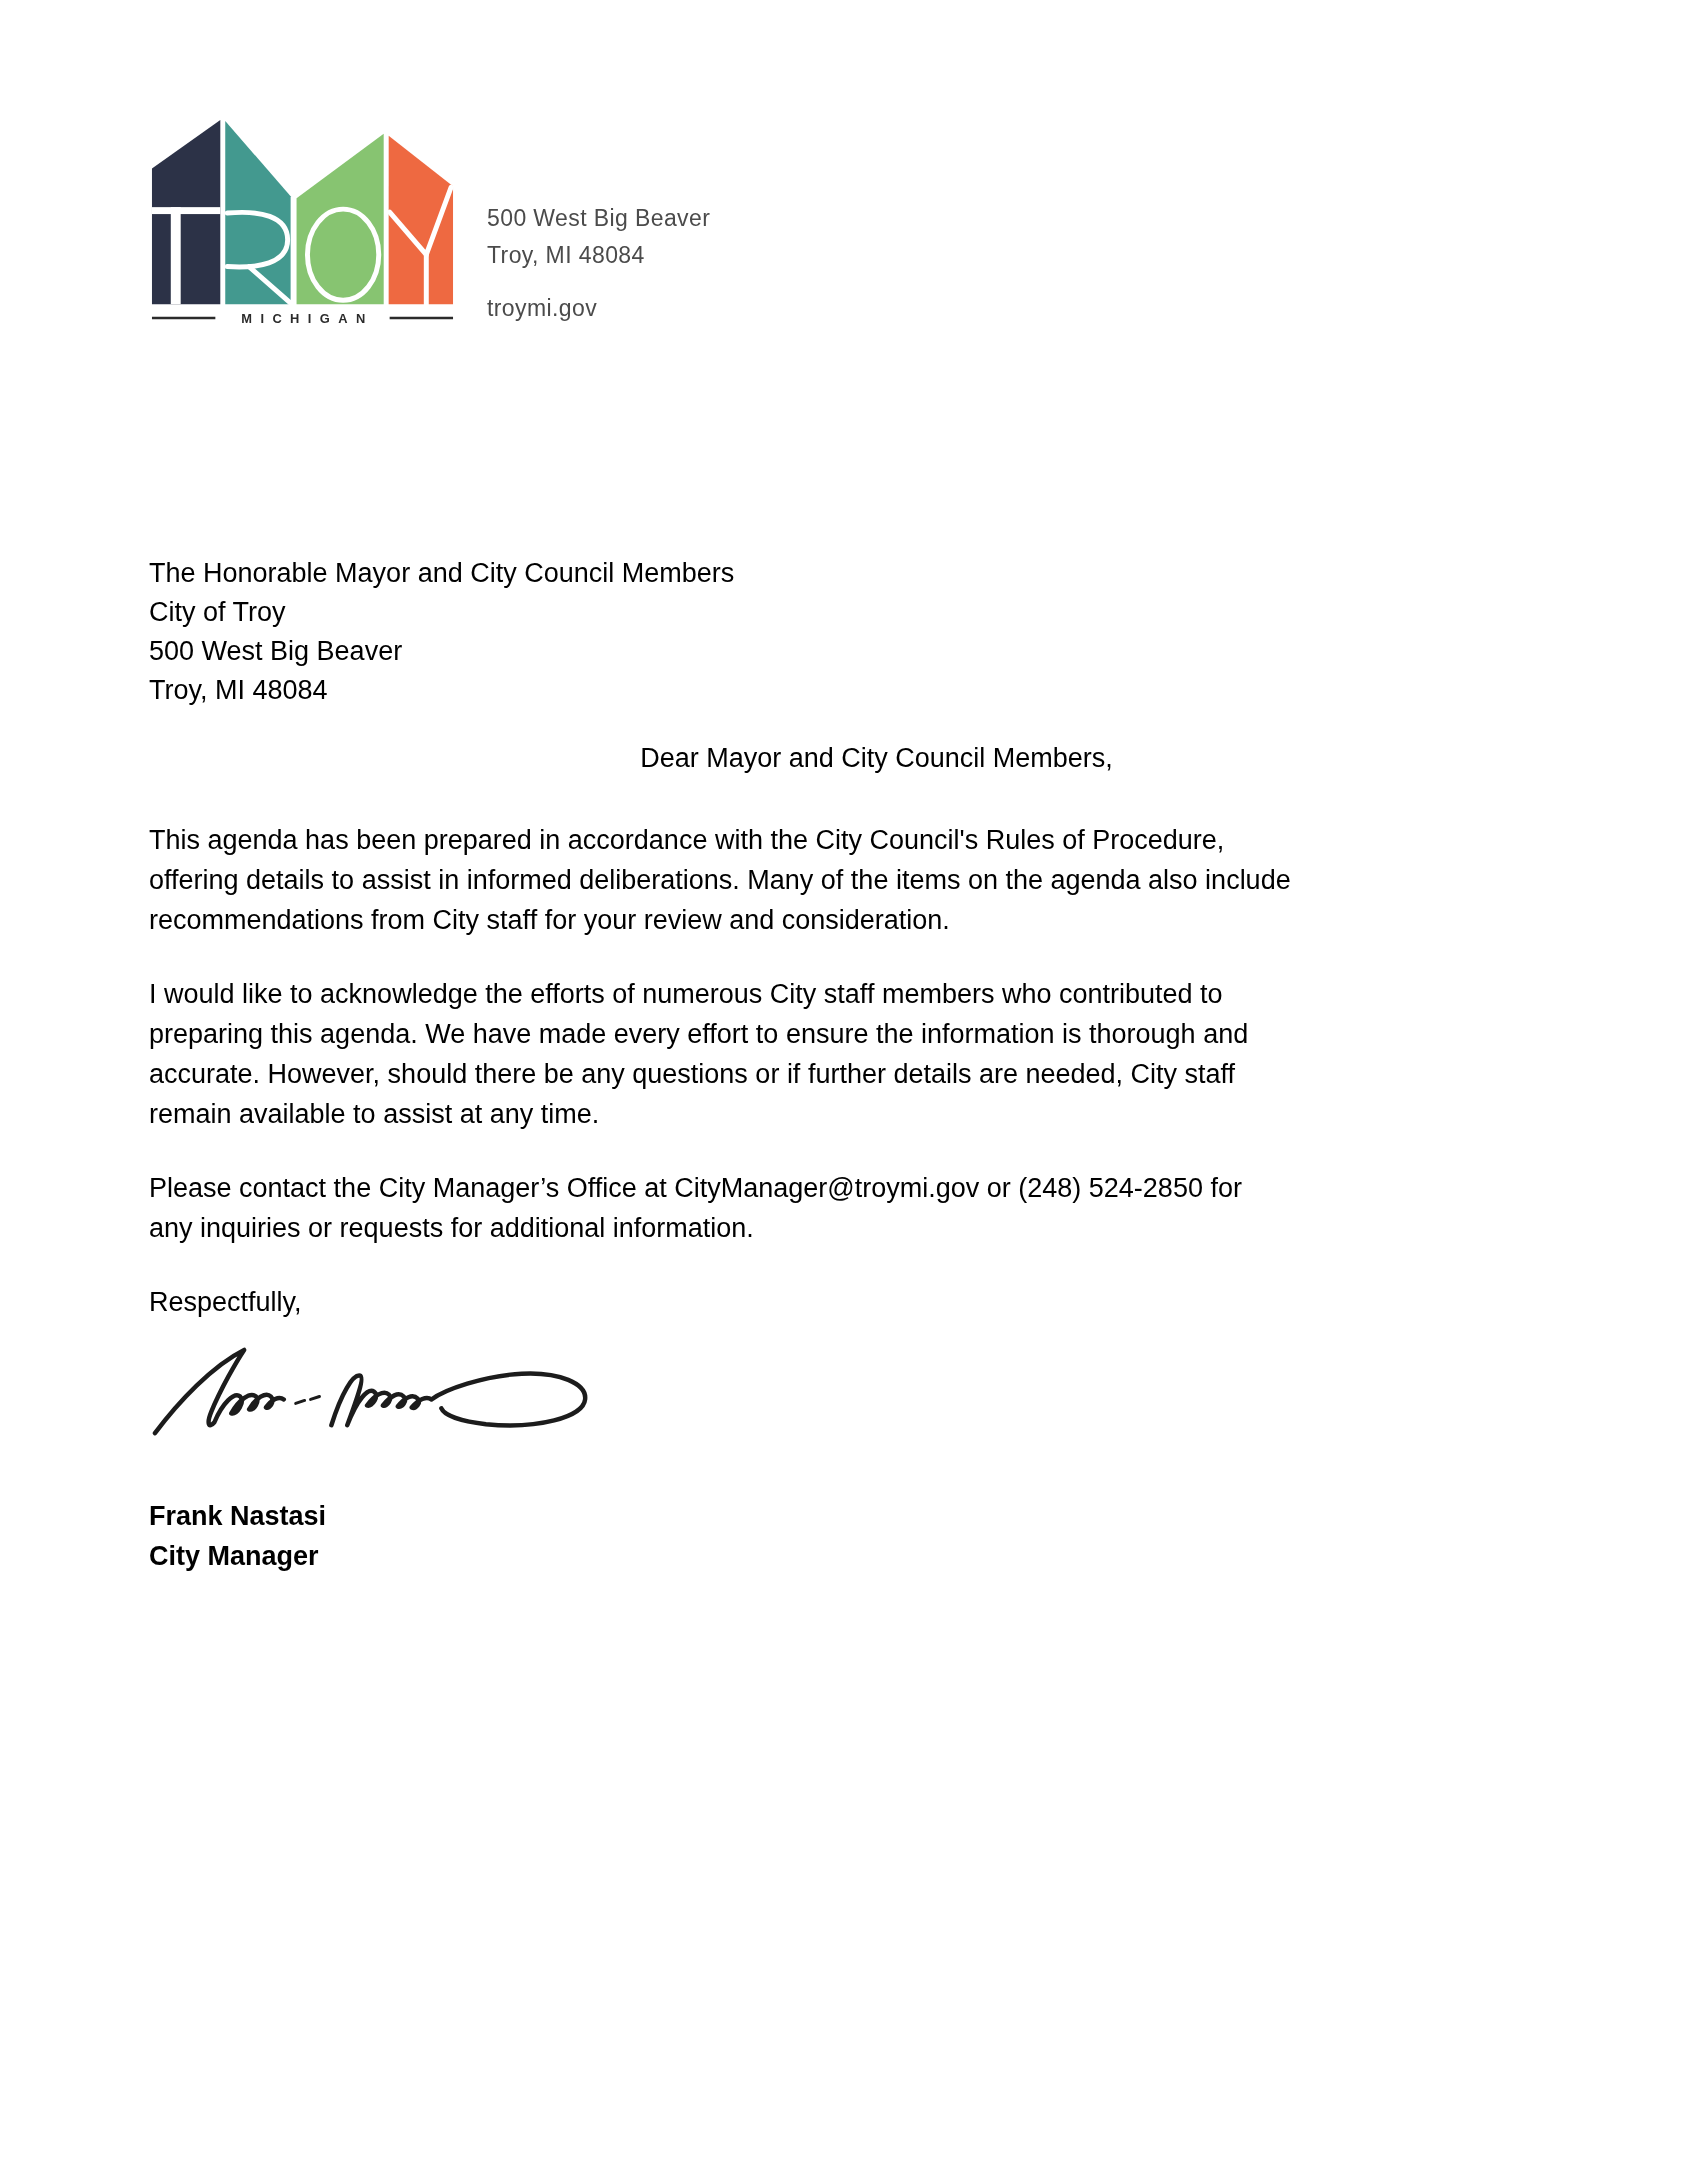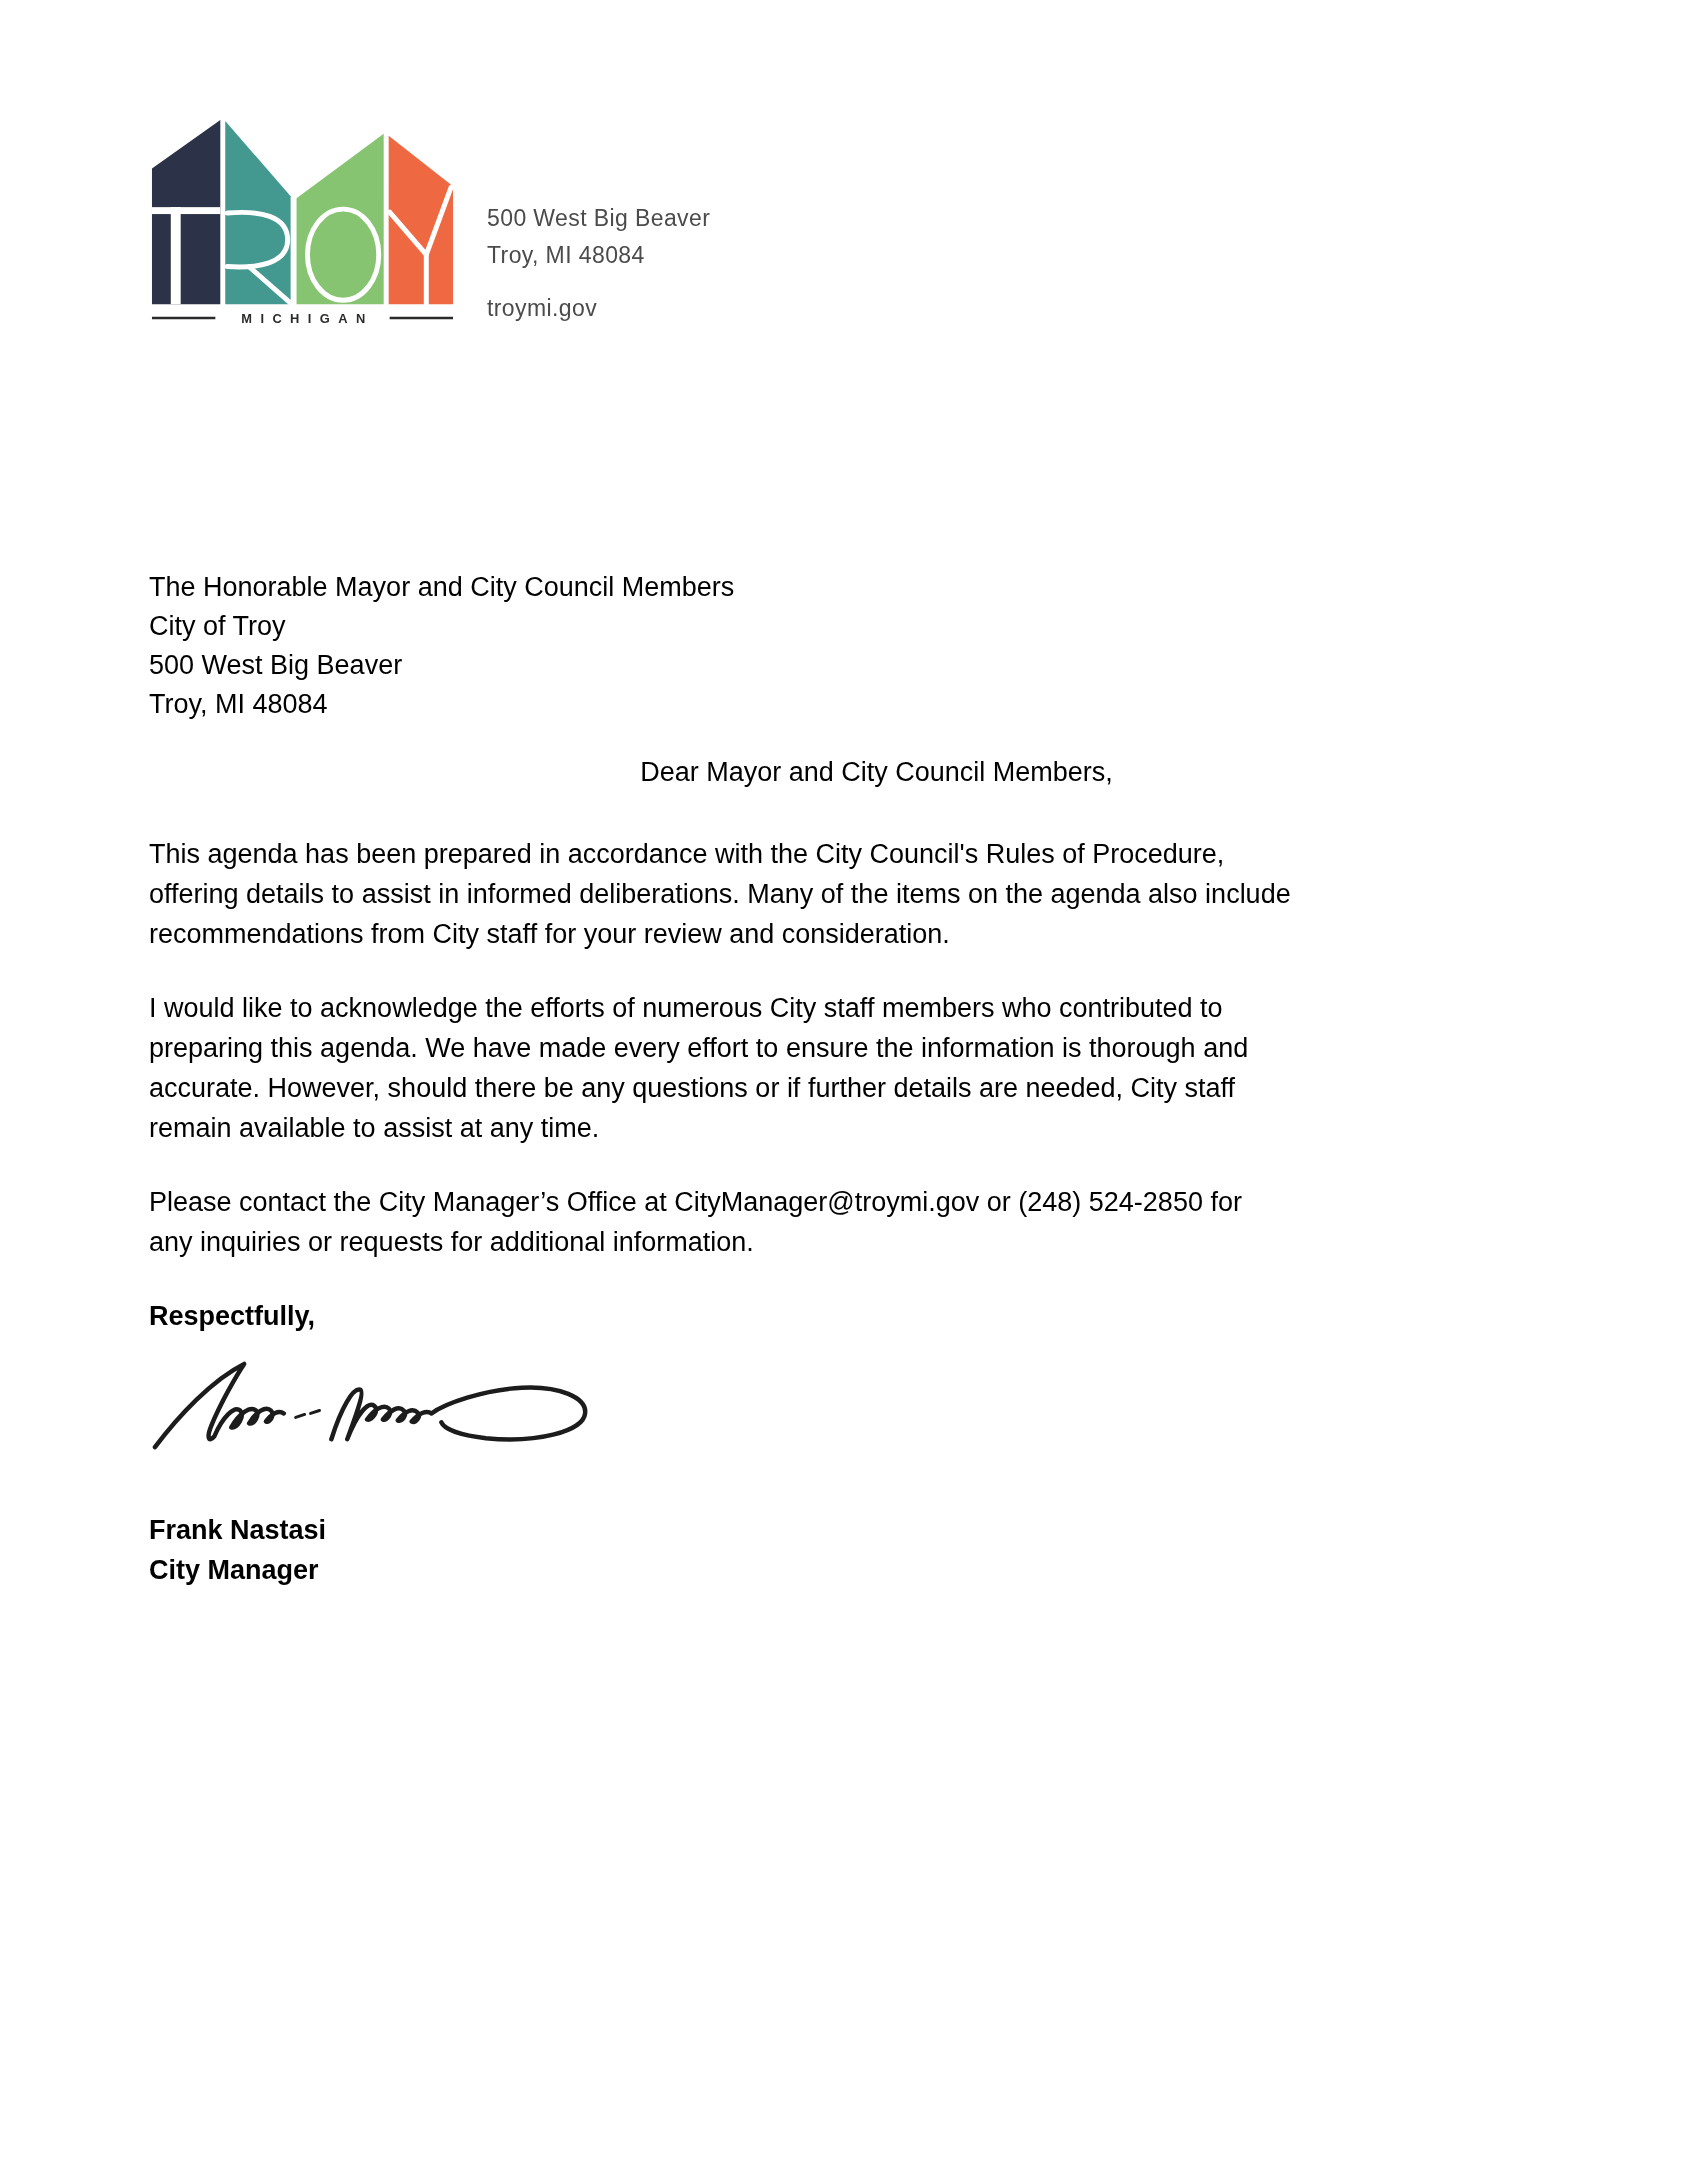--- a/index.html
+++ b/index.html
@@ -13,28 +13,28 @@
     overflow: hidden;
   }
   .logo-svg { position: absolute; left: 149px; top: 115px; }
   .lh-address {
     position: absolute; left: 487px; top: 200px;
     font-size: 23px; line-height: 37px;
     color: #4b4b4b; letter-spacing: 0.4px;
   }
   .lh-address .web-line { margin-top: 16px; }
   .body-block {
-    position: absolute; left: 149px; top: 568px; width: 1455px;
+    position: absolute; left: 149px; top: 554px; width: 1455px;
     font-size: 27px; line-height: 40px;
   }
   .pre { white-space: pre-line; }
   .recipient { line-height: 39px; margin: 0 0 28px 0; }
   .salutation { margin: 0 0 42px 0; text-align: center; }
   .para { margin: 0 0 34px 0; }
-  .closing { margin: 0; font-weight: bold; }
+  .closing { margin: 0; }
   .sig-svg { display: block; margin-top: 16px; }
   .signer { margin-top: 44px; line-height: 40px; font-weight: bold; }
 </style>
 </head>
 <body>
 
 <div class="page">
 
   <svg class="logo-svg" width="307" height="213" viewBox="0 0 310 215" role="img" aria-label="TROY">
 

